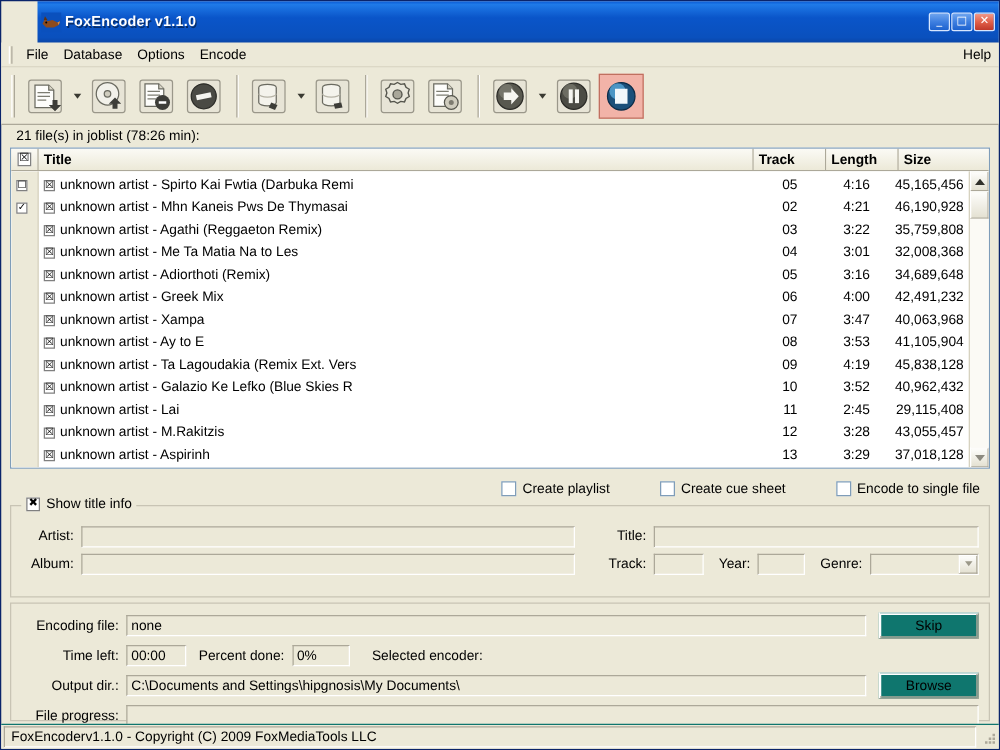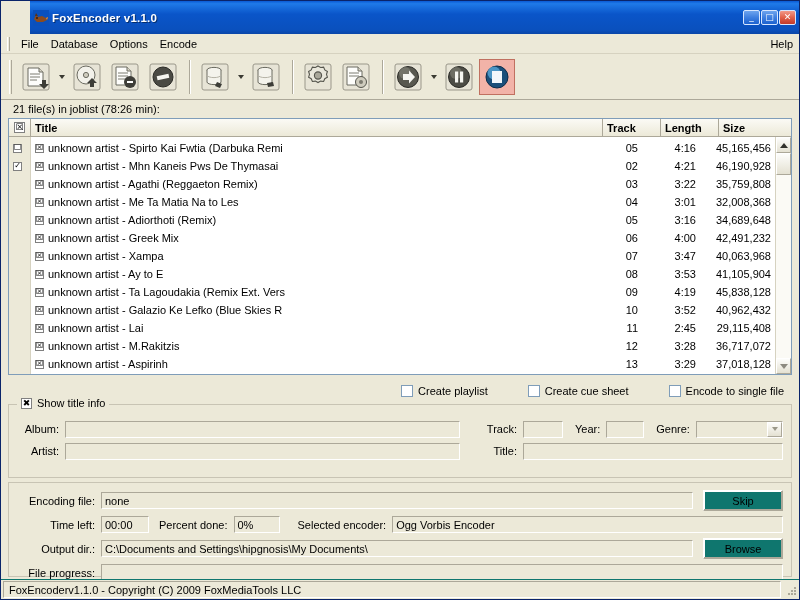--- a/index.html
+++ b/index.html
@@ -668,21 +668,21 @@
           <span class="cell-len">2:45</span>
           <span class="cell-size">29,115,408</span>
         </div>
         <div class="row">
           <span class="cell-title">
               <span class="minibox">☒</span>
               <span>unknown artist - M.Rakitzis</span>
             </span>
           <span class="cell-track">12</span>
           <span class="cell-len">3:28</span>
-          <span class="cell-size">36,717,072</span>
+          <span class="cell-size">43,055,457</span>
         </div>
         <div class="row">
           <span class="cell-title">
               <span class="minibox">☒</span>
               <span>unknown artist - Aspirinh</span>
             </span>
           <span class="cell-track">13</span>
           <span class="cell-len">3:29</span>
           <span class="cell-size">37,018,128</span>
         </div>
@@ -719,57 +719,56 @@
     </label>
   </div>
 
   <div class="groupbox">
     <div class="group-legend">
       <span class="minibox hdr">✖</span>
       <span>Show title info</span>
     </div>
 
     <div class="gb-row">
+      <span class="lbl" style="width:42px;margin-right:6px;">Artist:</span>
+      <span class="field" style="width:395px;"></span>
+      <span class="lbl" style="width:42px;margin-left:15px;margin-right:6px;">Title:</span>
+      <span class="field" style="flex:1 1 auto;"></span>
+    </div>
+
+    <div class="gb-row">
       <span class="lbl" style="width:42px;margin-right:6px;">Album:</span>
       <span class="field" style="width:395px;"></span>
       <span class="lbl" style="width:42px;margin-left:15px;margin-right:6px;">Track:</span>
       <span class="field" style="width:40px;"></span>
       <span class="lbl" style="margin-left:12px;margin-right:6px;">Year:</span>
       <span class="field" style="width:38px;"></span>
       <span class="lbl" style="margin-left:12px;margin-right:6px;">Genre:</span>
       <span class="combo" style="flex:1 1 auto;">
         <span style="padding-left:3px;font-size:11px;"></span>
         <span class="combo-btn"></span>
       </span>
     </div>
-
-    <div class="gb-row">
-      <span class="lbl" style="width:42px;margin-right:6px;">Artist:</span>
-      <span class="field" style="width:395px;"></span>
-      <span class="lbl" style="width:42px;margin-left:15px;margin-right:6px;">Title:</span>
-      <span class="field" style="flex:1 1 auto;"></span>
-    </div>
   </div>
 
   <div class="encpanel">
     <div class="enc-row">
       <span class="lbl" style="width:78px;margin-right:6px;">Encoding file:</span>
       <span class="field" style="flex:1 1 auto;">none</span>
       <span class="btn" style="width:80px;margin-left:10px;">
         <span class="disabled">Skip</span>
       </span>
     </div>
 
     <div class="enc-row">
       <span class="lbl" style="width:78px;margin-right:6px;">Time left:</span>
       <span class="field" style="width:48px;justify-content:flex-start;">00:00</span>
       <span class="lbl" style="margin-left:10px;margin-right:6px;">Percent done:</span>
       <span class="field" style="width:46px;">0%</span>
       <span class="lbl" style="margin-left:18px;margin-right:6px;">Selected encoder:</span>
-      <span class="field" style="flex:1 1 auto;">Ogg Vorbis Encoder</span>
     </div>
 
     <div class="enc-row">
       <span class="lbl" style="width:78px;margin-right:6px;">Output dir.:</span>
       <span class="field" style="flex:1 1 auto;">C:\Documents and Settings\hipgnosis\My Documents\</span>
       <span class="btn" style="width:80px;margin-left:10px;">
         <span>Browse</span>
       </span>
     </div>
 

